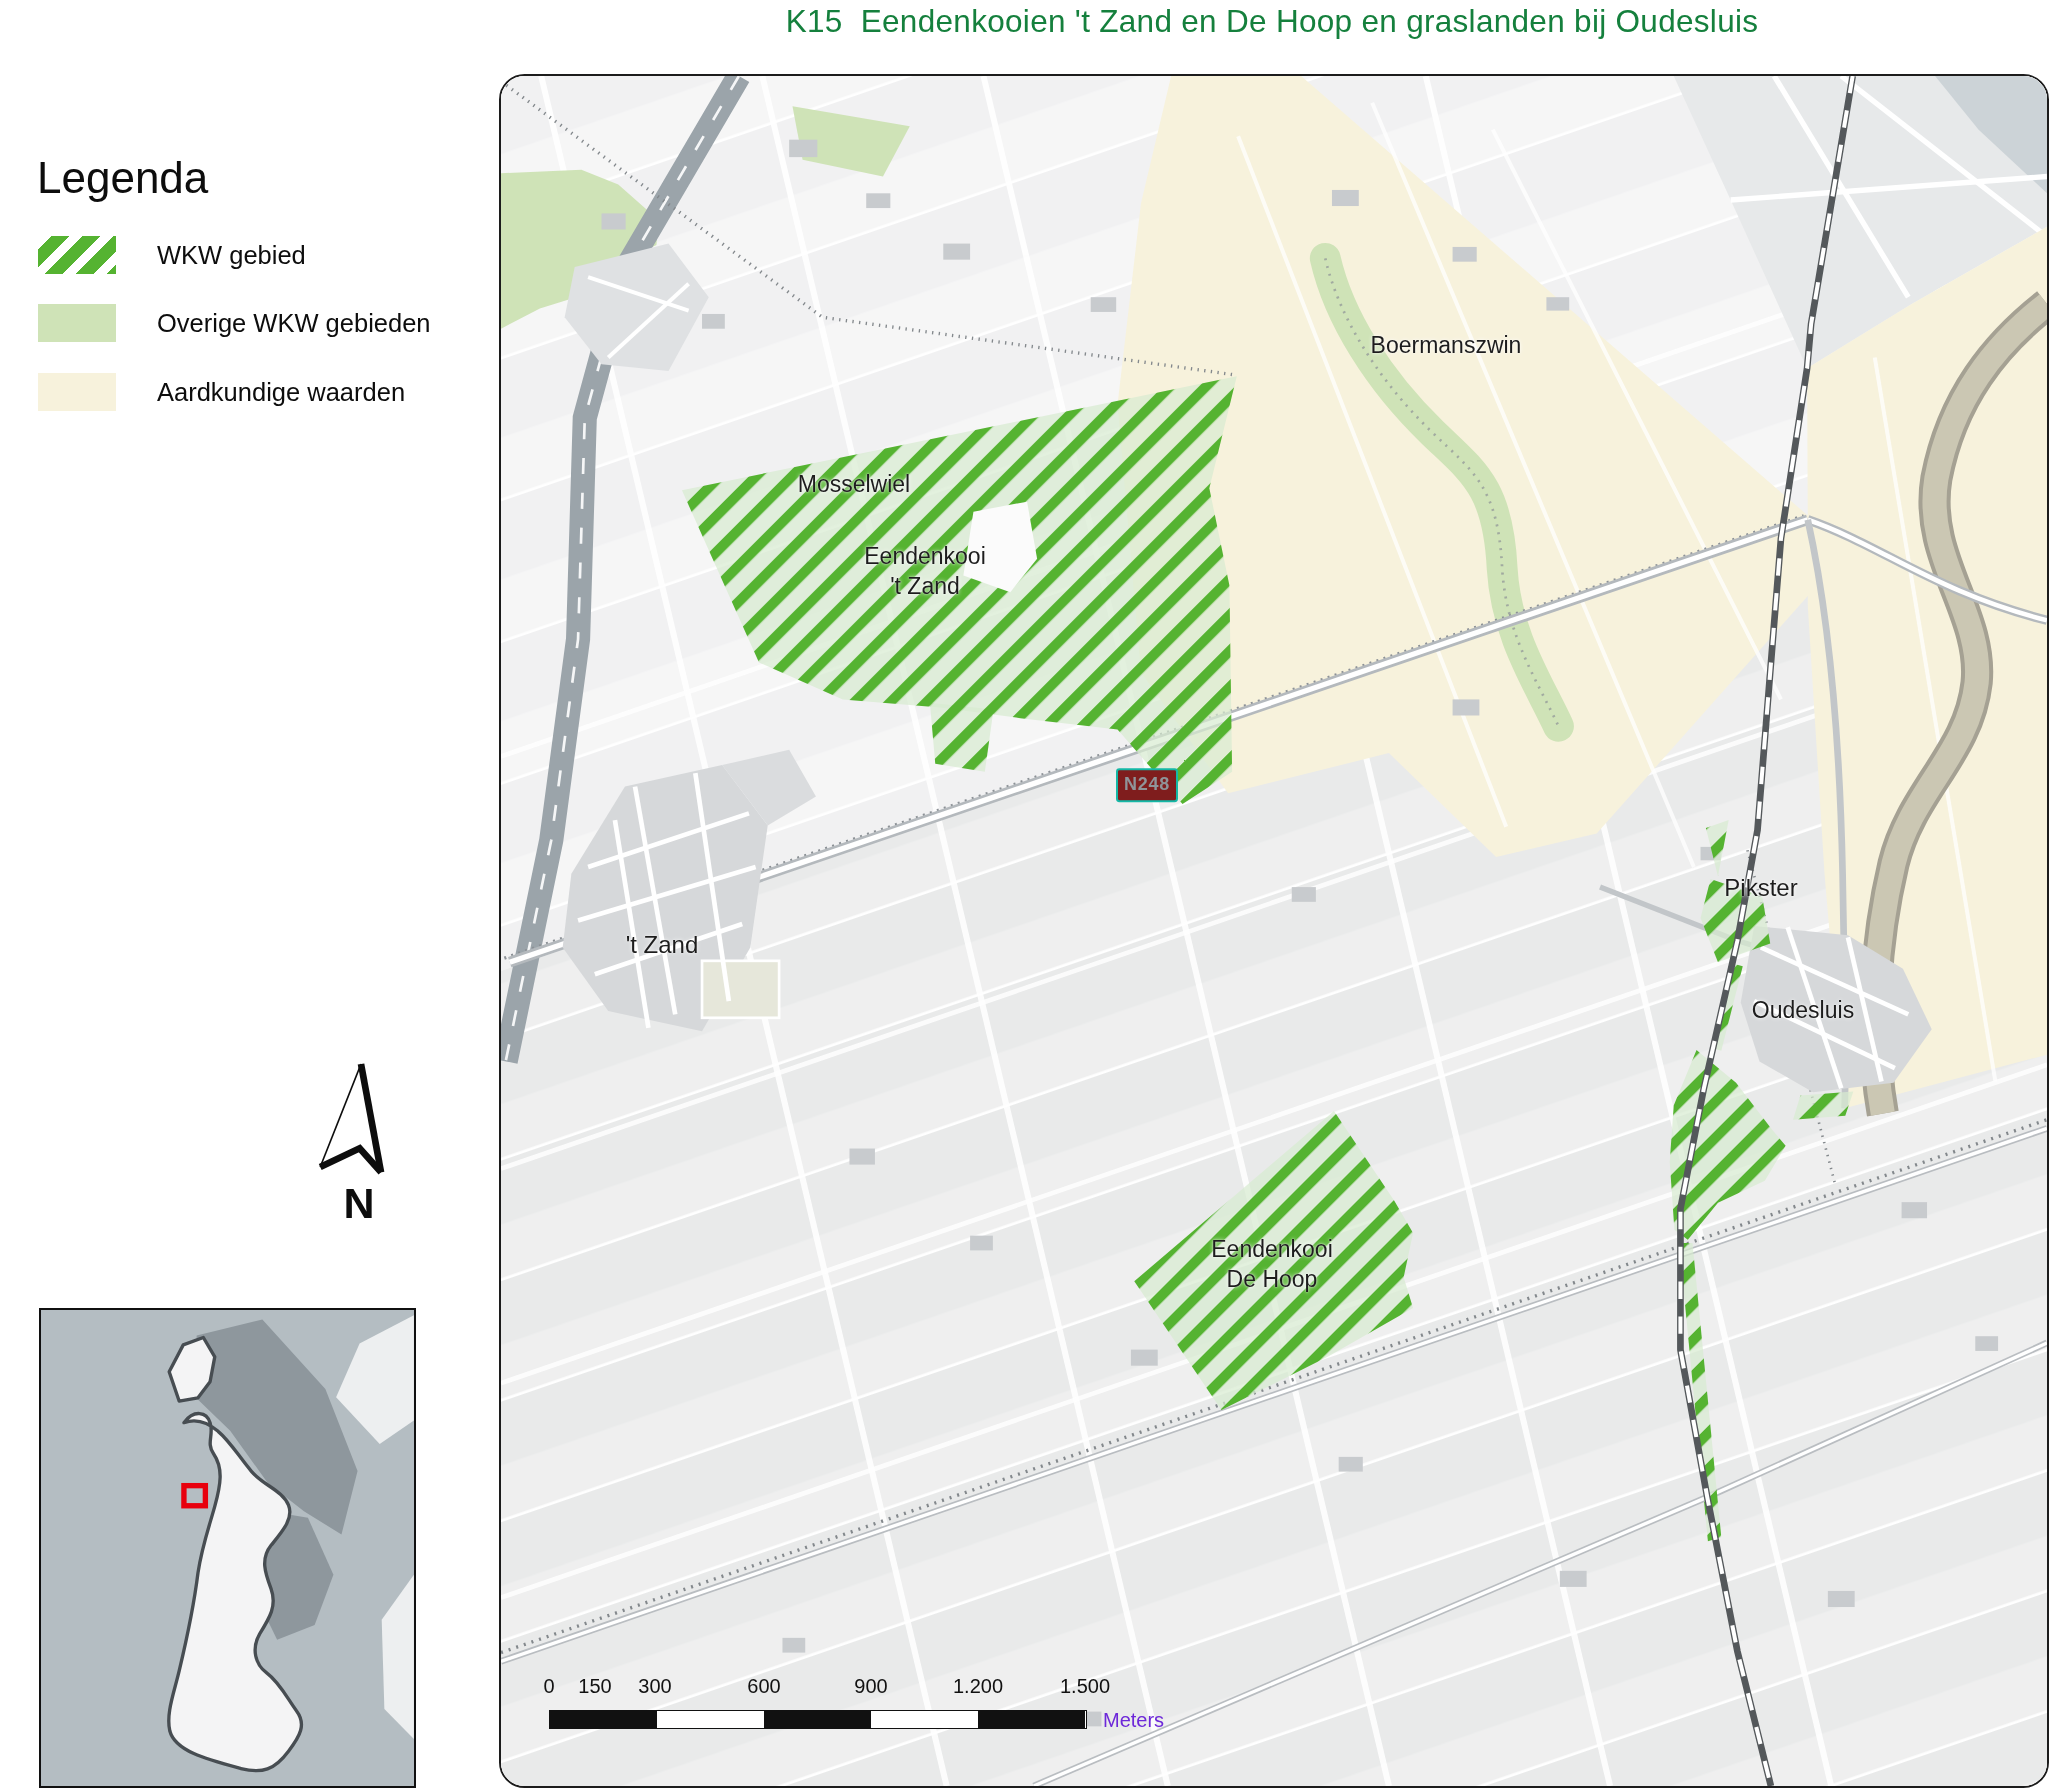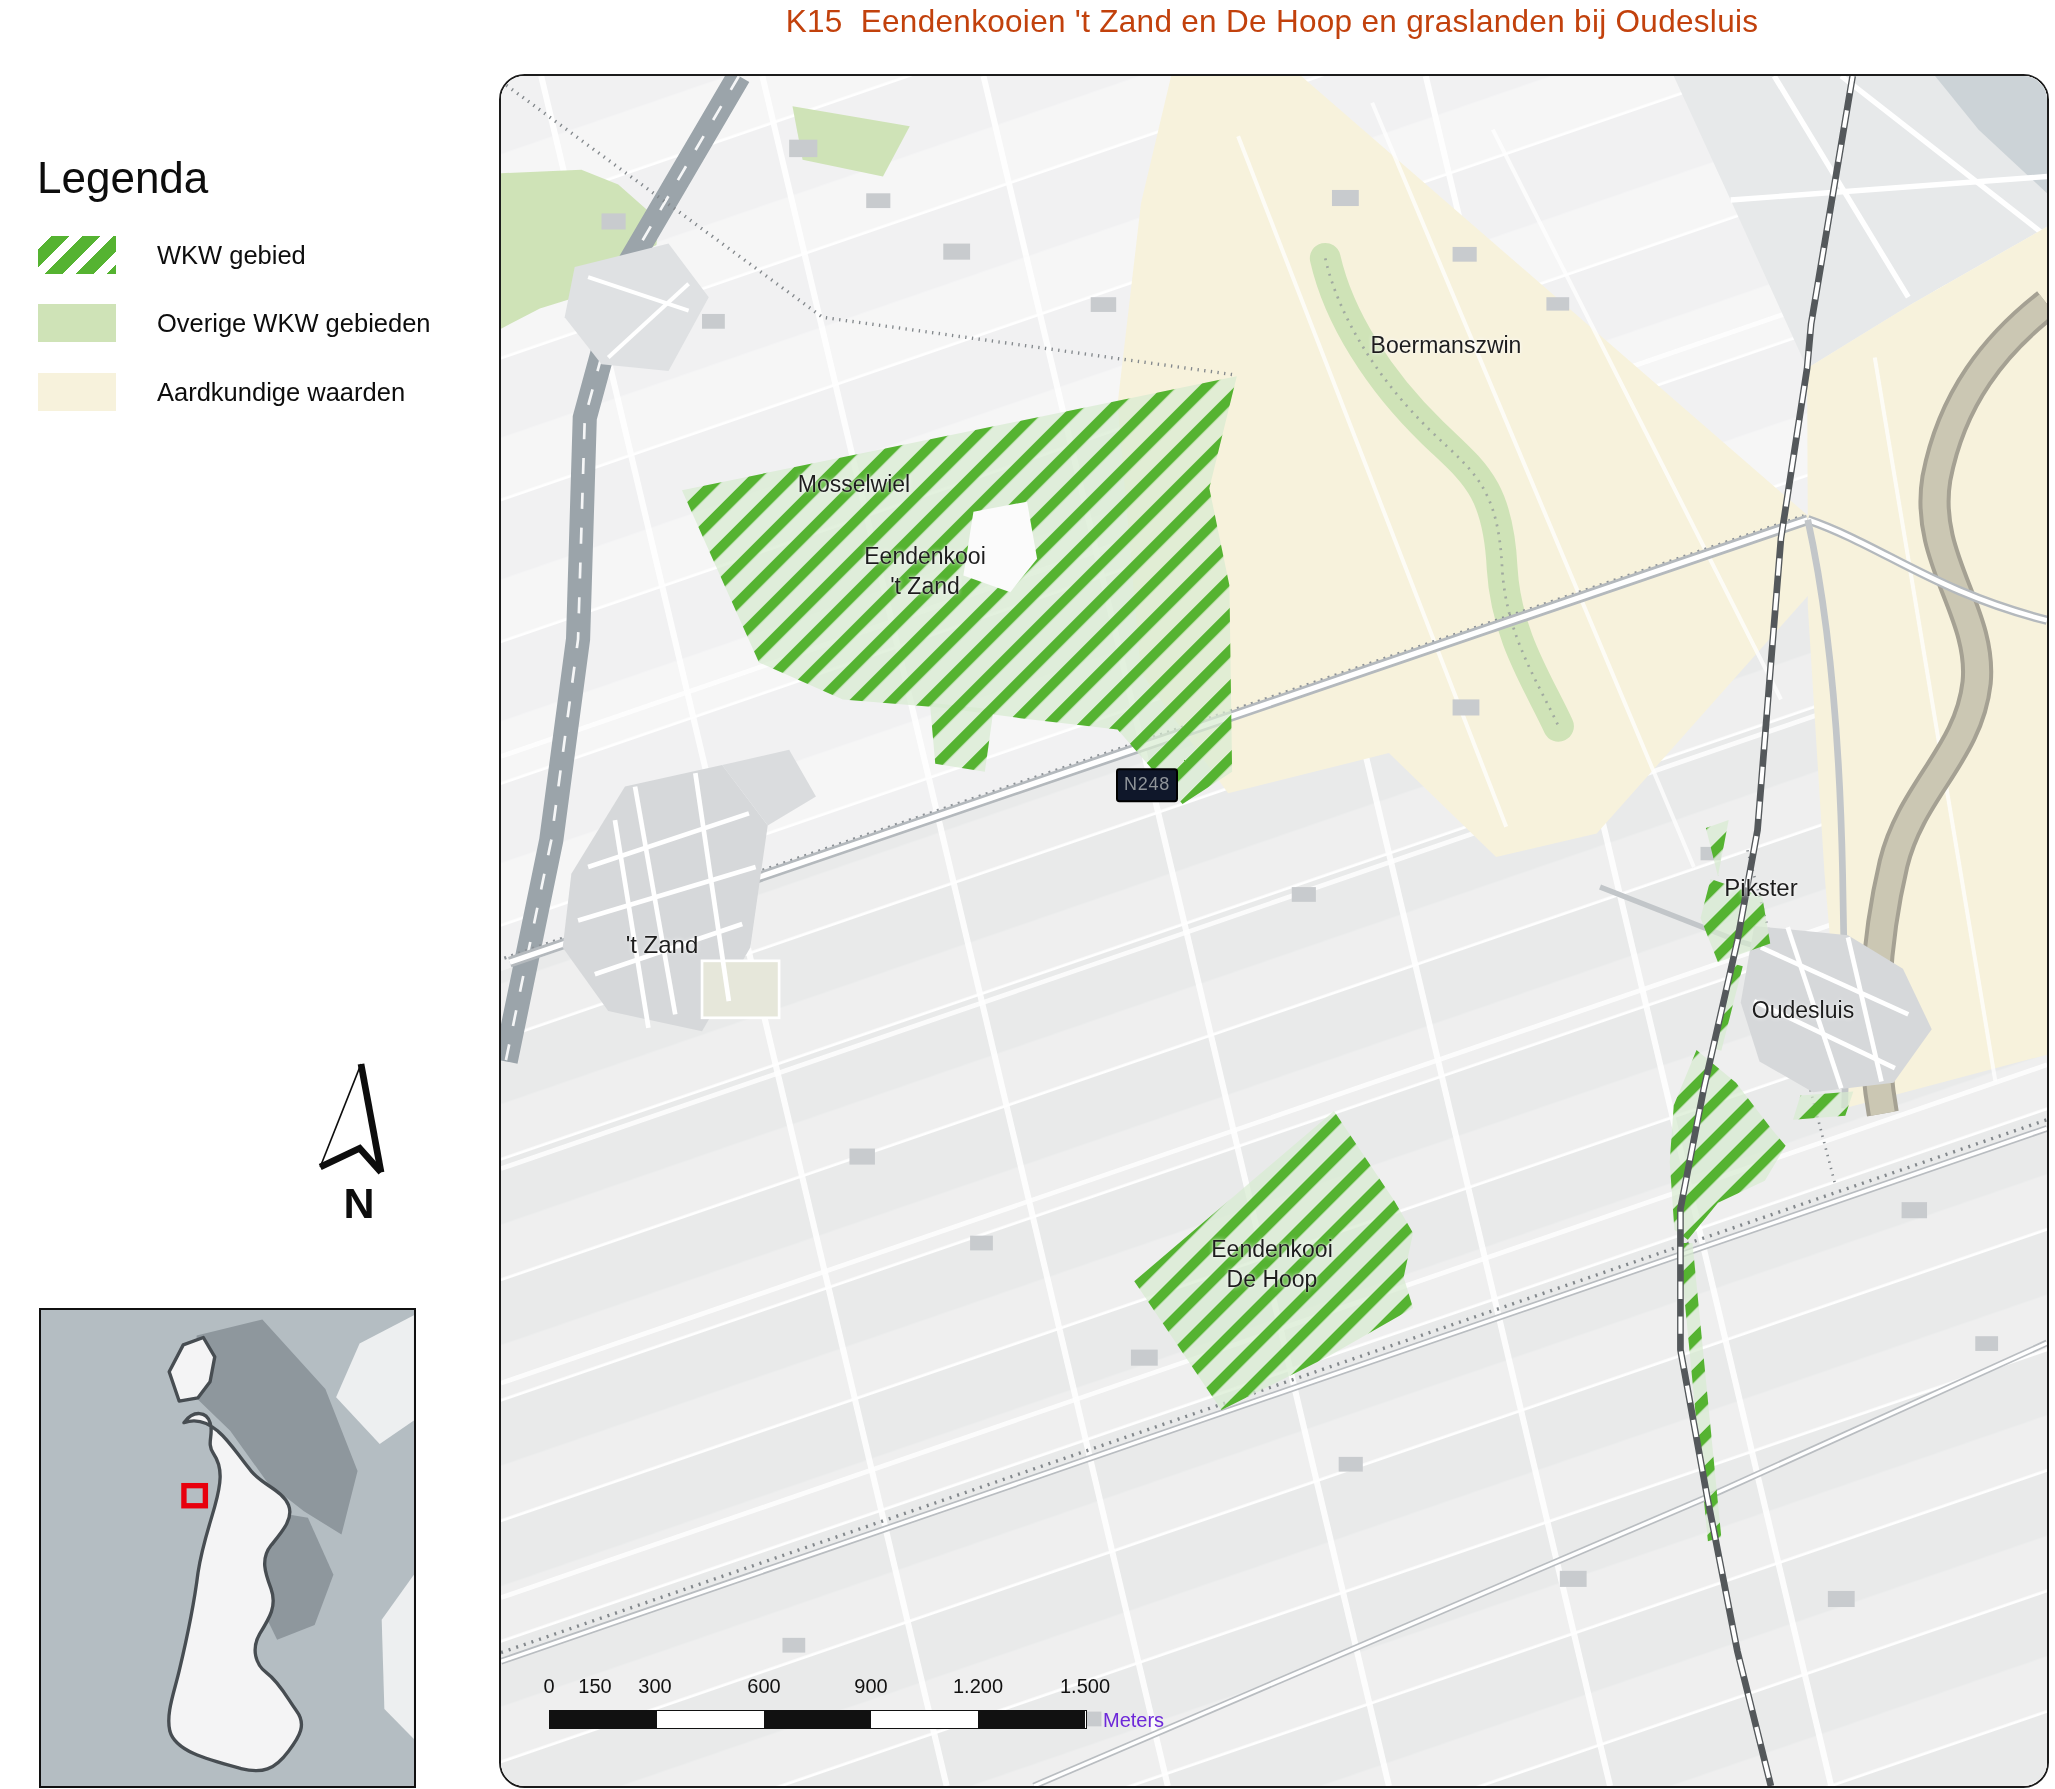--- a/index.html
+++ b/index.html
@@ -1,20 +1,20 @@
 <!DOCTYPE html>
 <html style="--wkw-green: #55b331; --wkw-light: #d8ebd1; --overig-green: #cfe3b7; --aard-yellow: #f7f2dc; --extent-red: #e8000d;font-size:10.7px"><head>
 <meta charset="utf-8">
 <style>
   html,body{margin:0;padding:0;background:#ffffff;}
   .page{position:relative;width:2056px;height:1789px;background:#ffffff;
         font-family:"Liberation Sans",sans-serif;color:#111;overflow:hidden;}
 
   .title{position:absolute;left:499px;top:2.7px;width:1546px;text-align:center;
-         font-size:31.5px;letter-spacing:0.3px;color:#c2410c;white-space:pre;}
+         font-size:31.5px;letter-spacing:0.3px;color:#15803d;white-space:pre;}
 
   
   .legend-heading{position:absolute;left:37px;top:153px;font-size:44px;color:#0d0d0d;}
   .legend-item{position:absolute;left:38px;height:38px;}
   .legend-swatch{position:absolute;left:0;top:0;width:78px;height:38px;}
   .sw-hatch{background:repeating-linear-gradient(135deg,#ffffff 0 9.4px,var(--wkw-green) 9.4px 22px);}
   .sw-overig{background:var(--overig-green);}
   .sw-aard{background:var(--aard-yellow);}
   .legend-label{position:absolute;left:119px;top:0;line-height:38px;font-size:25.5px;white-space:nowrap;color:#0d0d0d;}
 
@@ -31,22 +31,22 @@
   .map-frame{position:absolute;left:499px;top:74px;width:1546px;height:1710px;
              border:2px solid #1c1c1c;border-radius:25.5px;overflow:hidden;background:#f7f8f8;}
   .map-frame svg.terrain{position:absolute;left:0;top:0;width:100%;height:100%;}
 
   .maplabel{position:absolute;transform:translate(-50%,-50%);font-size:23px;color:#1d1d1d;
             white-space:nowrap;text-align:center;line-height:30px;
             text-shadow:0 0 4px rgba(255,255,255,.9),0 0 1.3px rgba(255,255,255,.9);}
   .maplabel.big{font-size:24px;}
 
   .road-shield{position:absolute;transform:translate(-50%,-50%);width:58px;height:29.5px;
-               background:#0f172a;border:2px solid #000000;border-radius:3.4px;
-               color:#8f9499;font-size:18px;font-weight:normal;letter-spacing:0.7px;
+               background:#7f1d1d;border:2px solid #14b8a6;border-radius:3.4px;
+               color:#8f9499;font-size:18px;font-weight:bold;letter-spacing:0.7px;
                text-align:center;line-height:29.5px;}
 
   
   .scalebar{position:absolute;left:46px;top:1599px;width:670px;height:74px;}
   .sb-tick{position:absolute;top:0;transform:translateX(-50%);font-size:20px;color:#111;}
   .sb-bar{position:absolute;left:2px;top:35px;width:536px;height:17.4px;border:1.3px solid #111;
           display:flex;background:#fff;}
   .sb-seg{height:100%;}
   .sb-unit{position:absolute;left:556px;top:34px;font-size:20px;color:#6d28d9;}
 </style>

